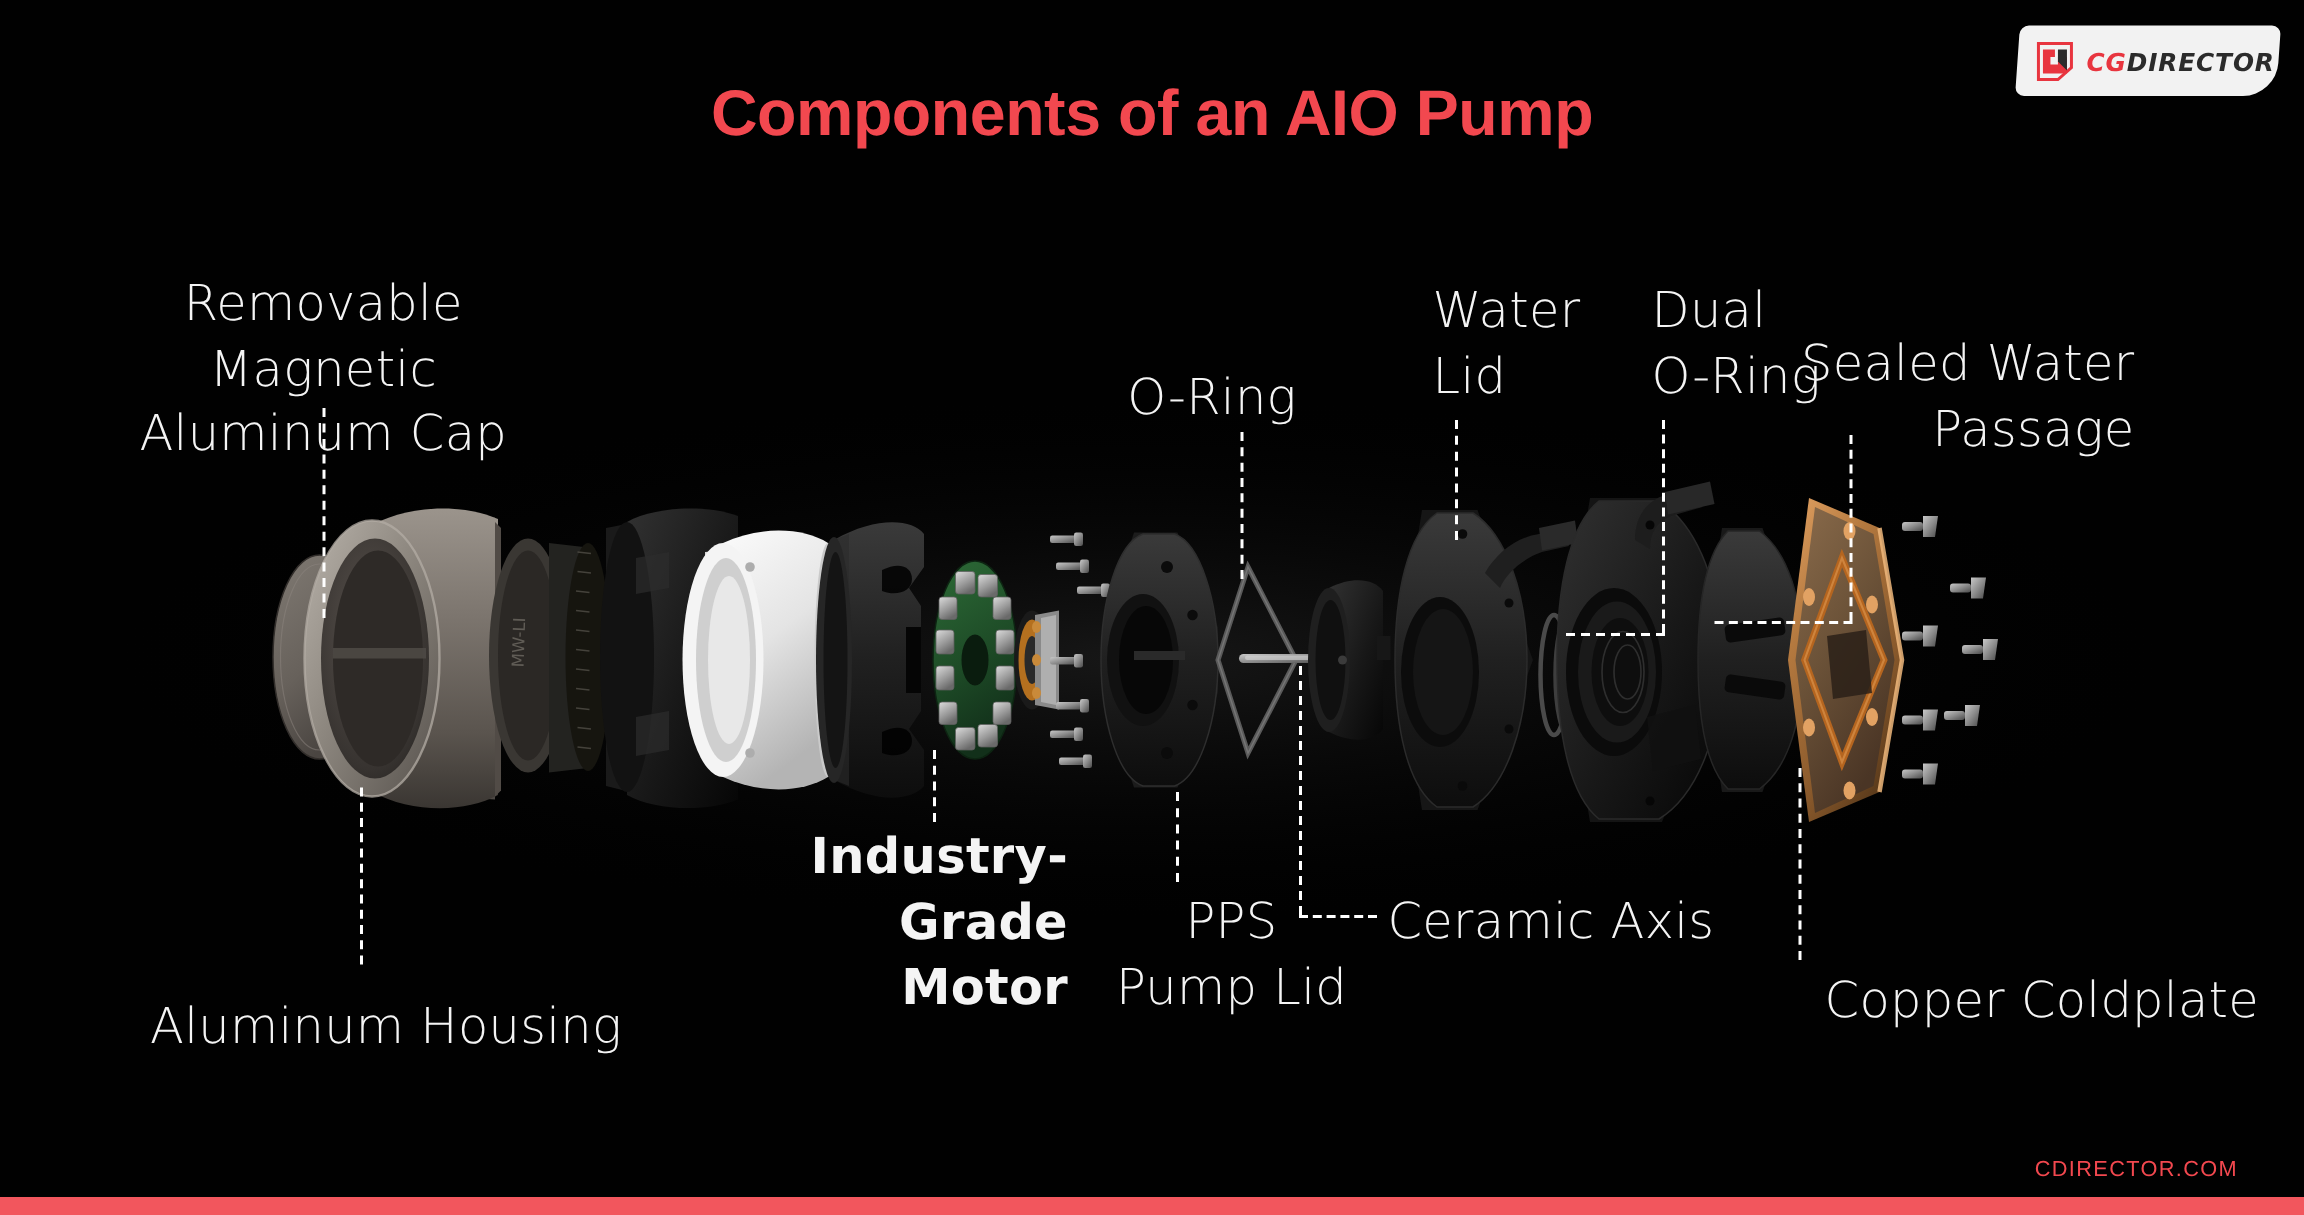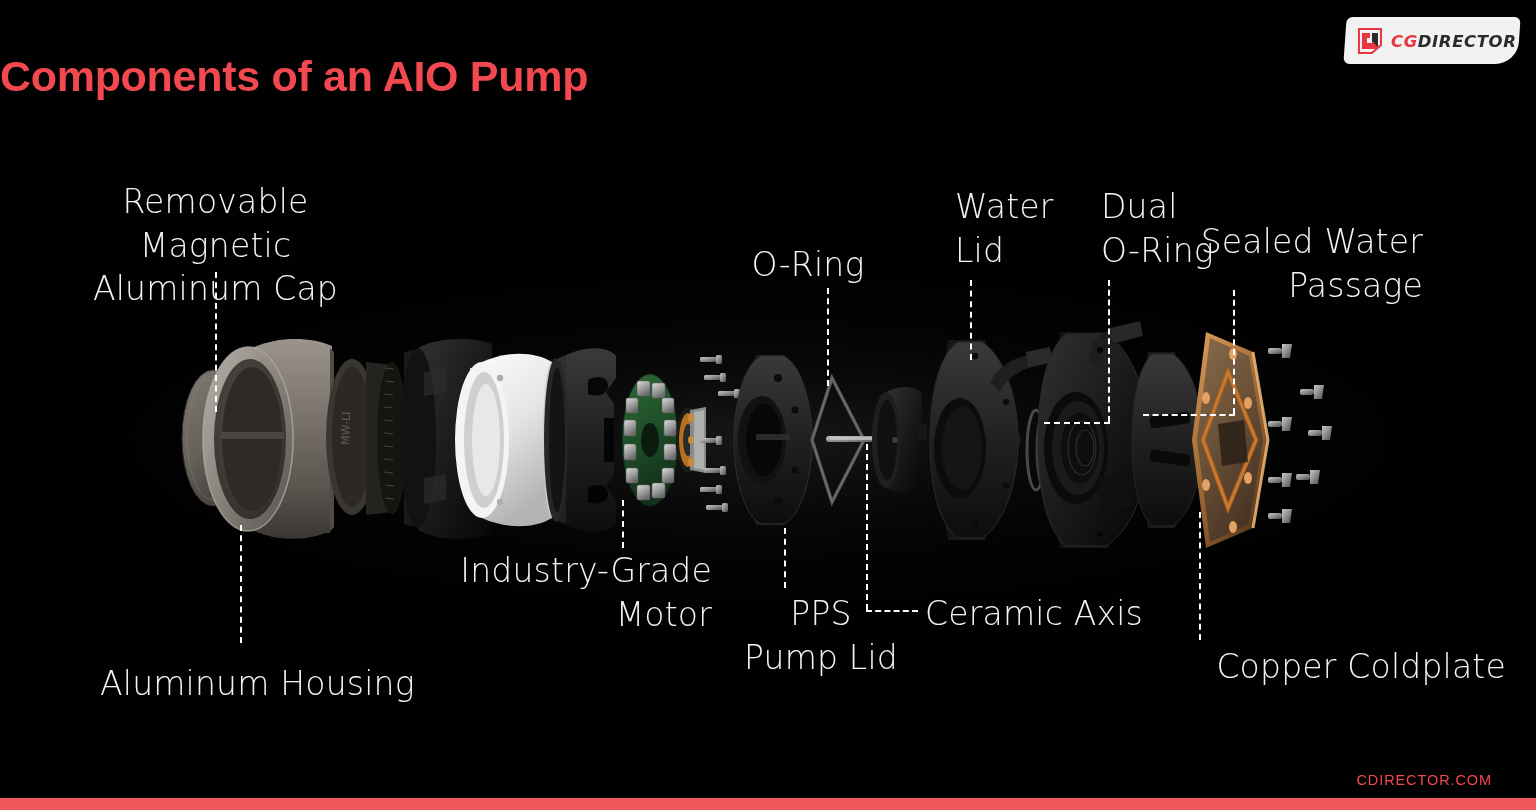--- a/index.html
+++ b/index.html
@@ -26,21 +26,21 @@
   #logo .inner { display: flex; align-items: center; gap: 7px; transform: skewX(4deg); }
   .logo-mark { position: relative; width: 28px; height: 28px; }
   .logo-text { font-size: 16.5px; font-weight: bold; letter-spacing: .6px;
                font-style: italic; font-family: "DejaVu Sans", sans-serif; }
   .logo-text .cg { color: #e8353f; }
   .logo-text .dir { color: #2b2b2b; }
 
   
   #title {
     position: absolute; top: 52px; left: 0; width: 1536px;
-    text-align: left;
+    text-align: center;
     color: #f2484f;
     font-size: 43px; font-weight: bold;
     letter-spacing: -0.3px;
     font-family: "Liberation Sans", sans-serif;
   }
 
   
   #footer-bar {
     position: absolute; left: 0; bottom: 0; width: 1536px; height: 12px;
     background: #f2565d;
@@ -431,21 +431,21 @@
   <div class="leader-h" style="left:1044px; top:422px; width:66px;"></div>
   <div class="leader-v" style="left:1233px; top:290px; height:124px;"></div>
   <div class="leader-h" style="left:1143px; top:414px; width:92px;"></div>
   <div class="leader-v" style="left:1199px; top:512px; height:128px;"></div>
 
   <div class="label c" style="left:43px; top:180px; width:345px;">Removable Magnetic
 Aluminum Cap</div>
 
   <div class="label l" style="left:100px; top:662px; width:330px;">Aluminum Housing</div>
 
-  <div class="label r" style="left:440px; top:549px; width:272px;">Industry-Grade
+  <div class="label r" style="left:440px; top:549px; width:272px;font-weight:bold;">Industry-Grade
 Motor</div>
 
   <div class="label c" style="left:726px; top:592px; width:190px;">PPS
 Pump Lid</div>
 
   <div class="label c" style="left:738px; top:243px; width:140px;">O-Ring</div>
 
   <div class="label l" style="left:925px; top:592px; width:230px;">Ceramic Axis</div>
 
   <div class="label l" style="left:955px; top:185px; width:110px;">Water

